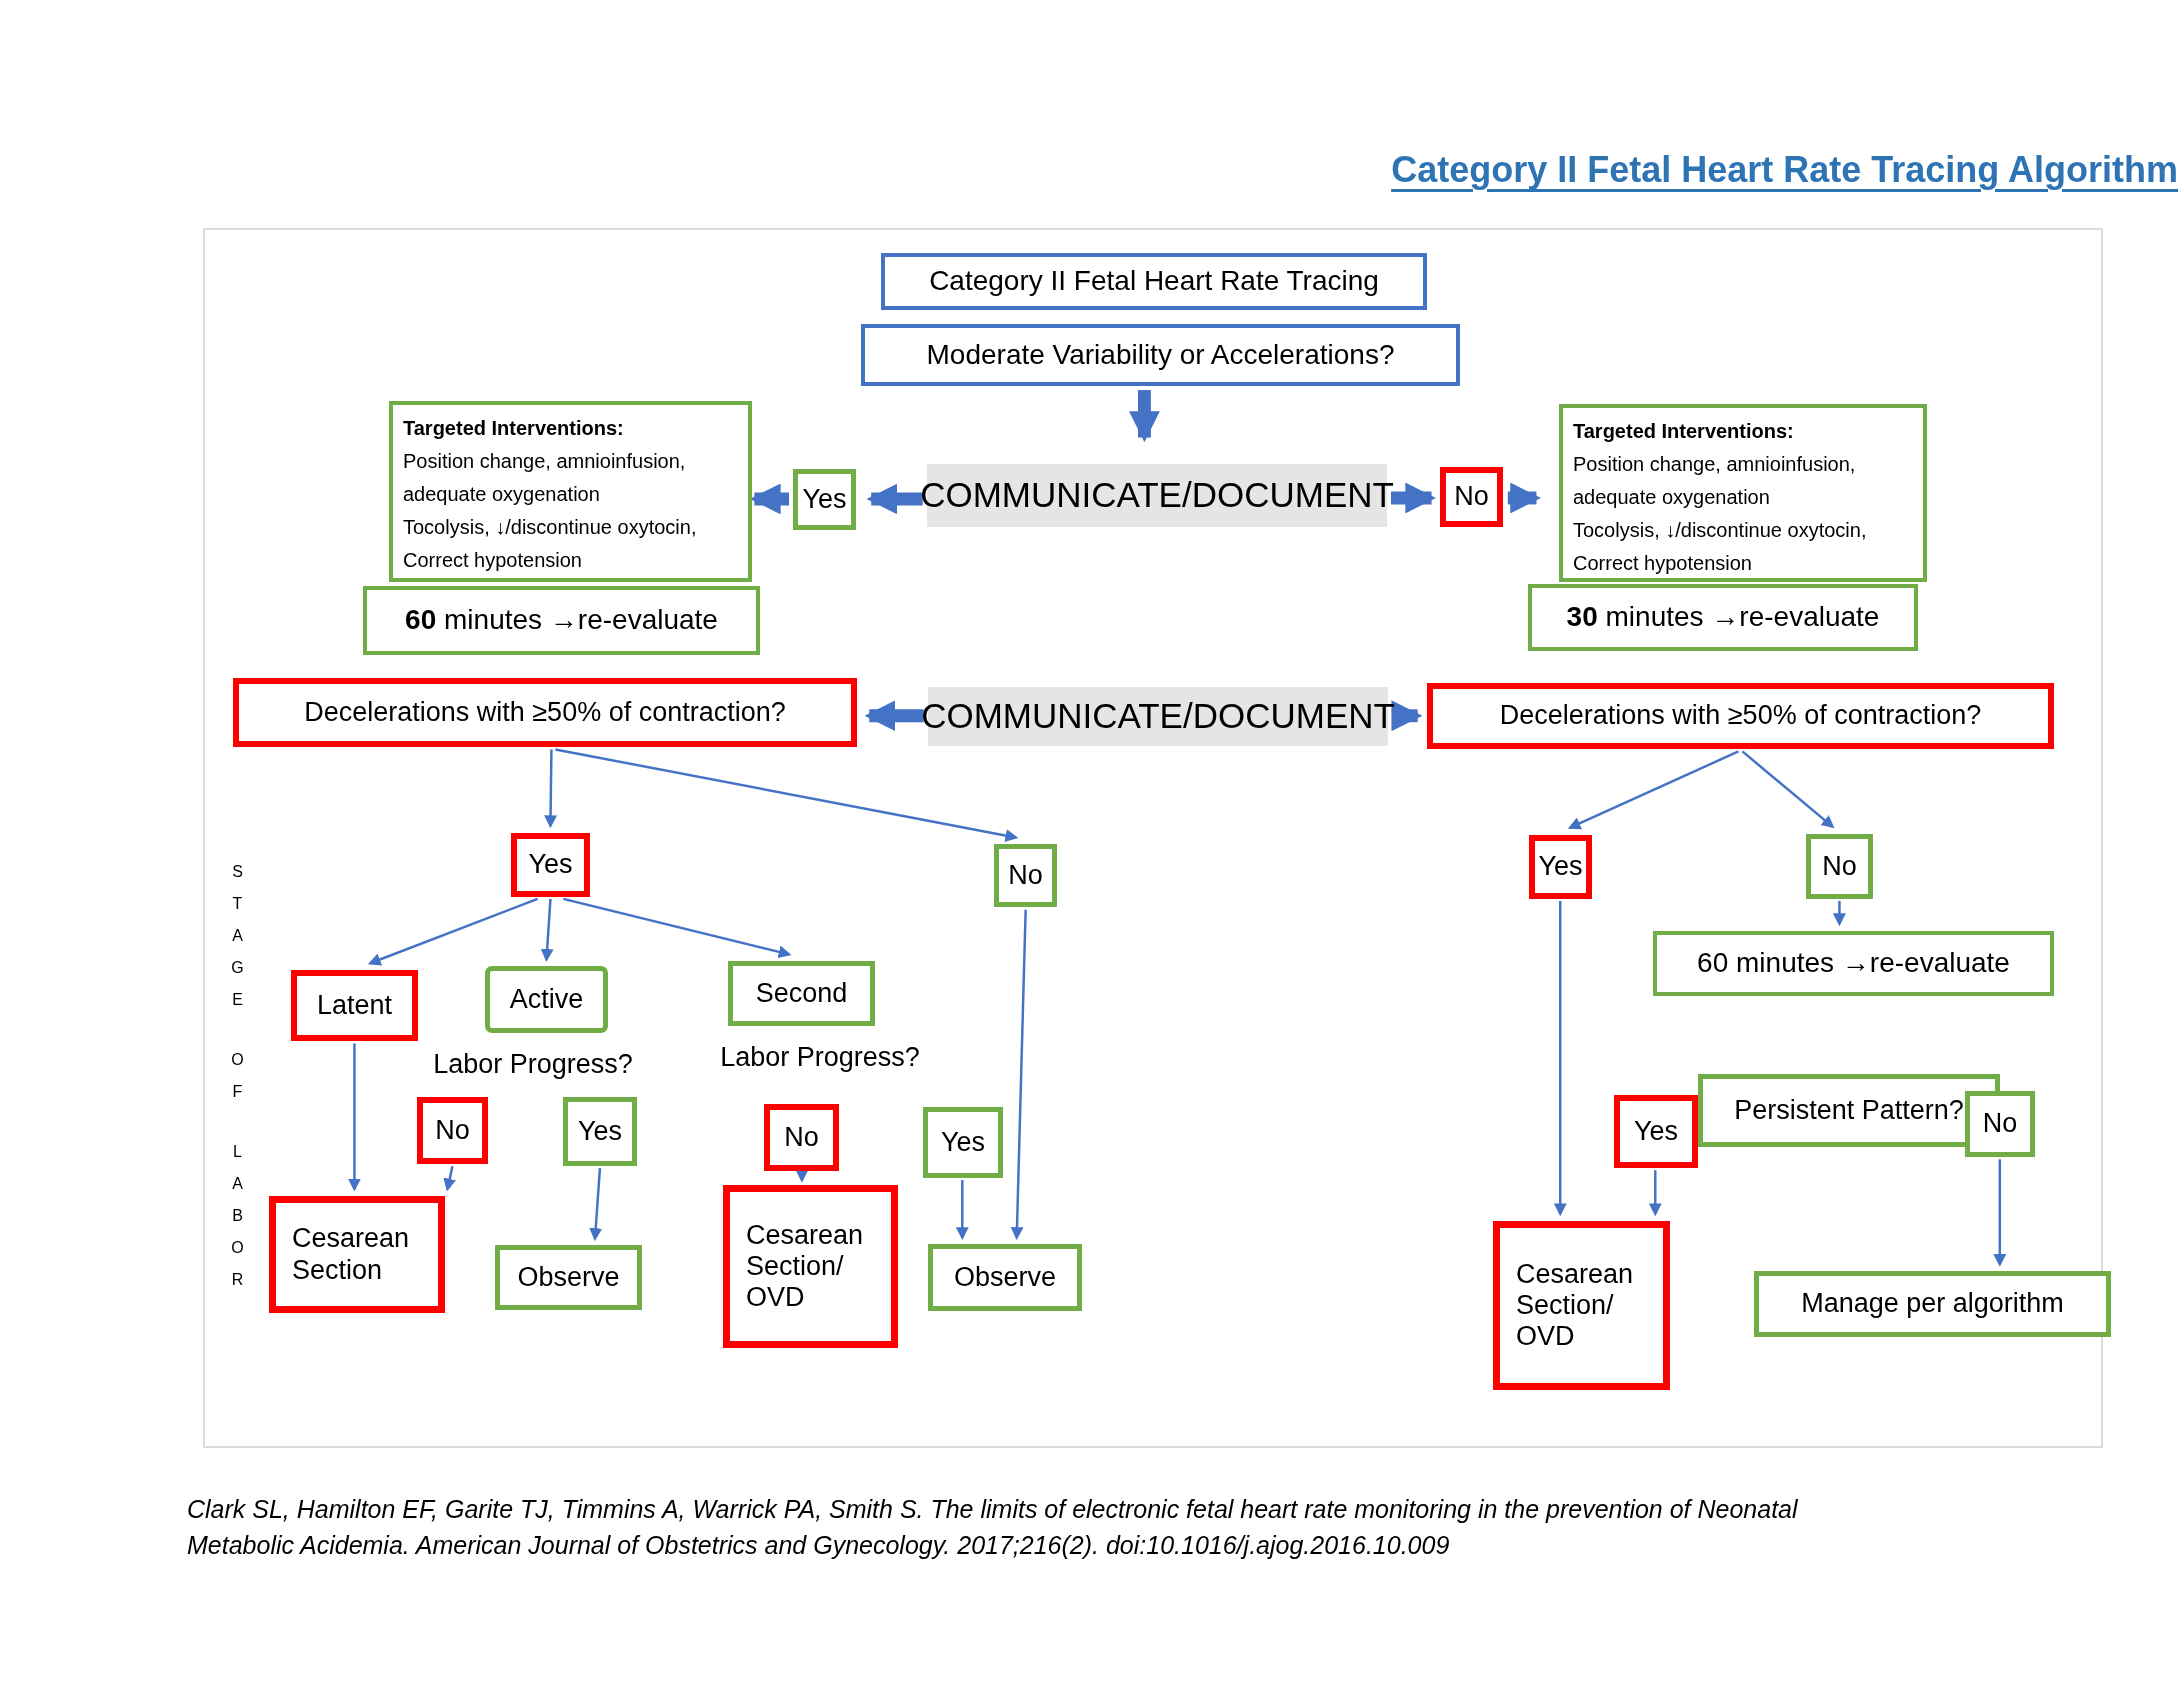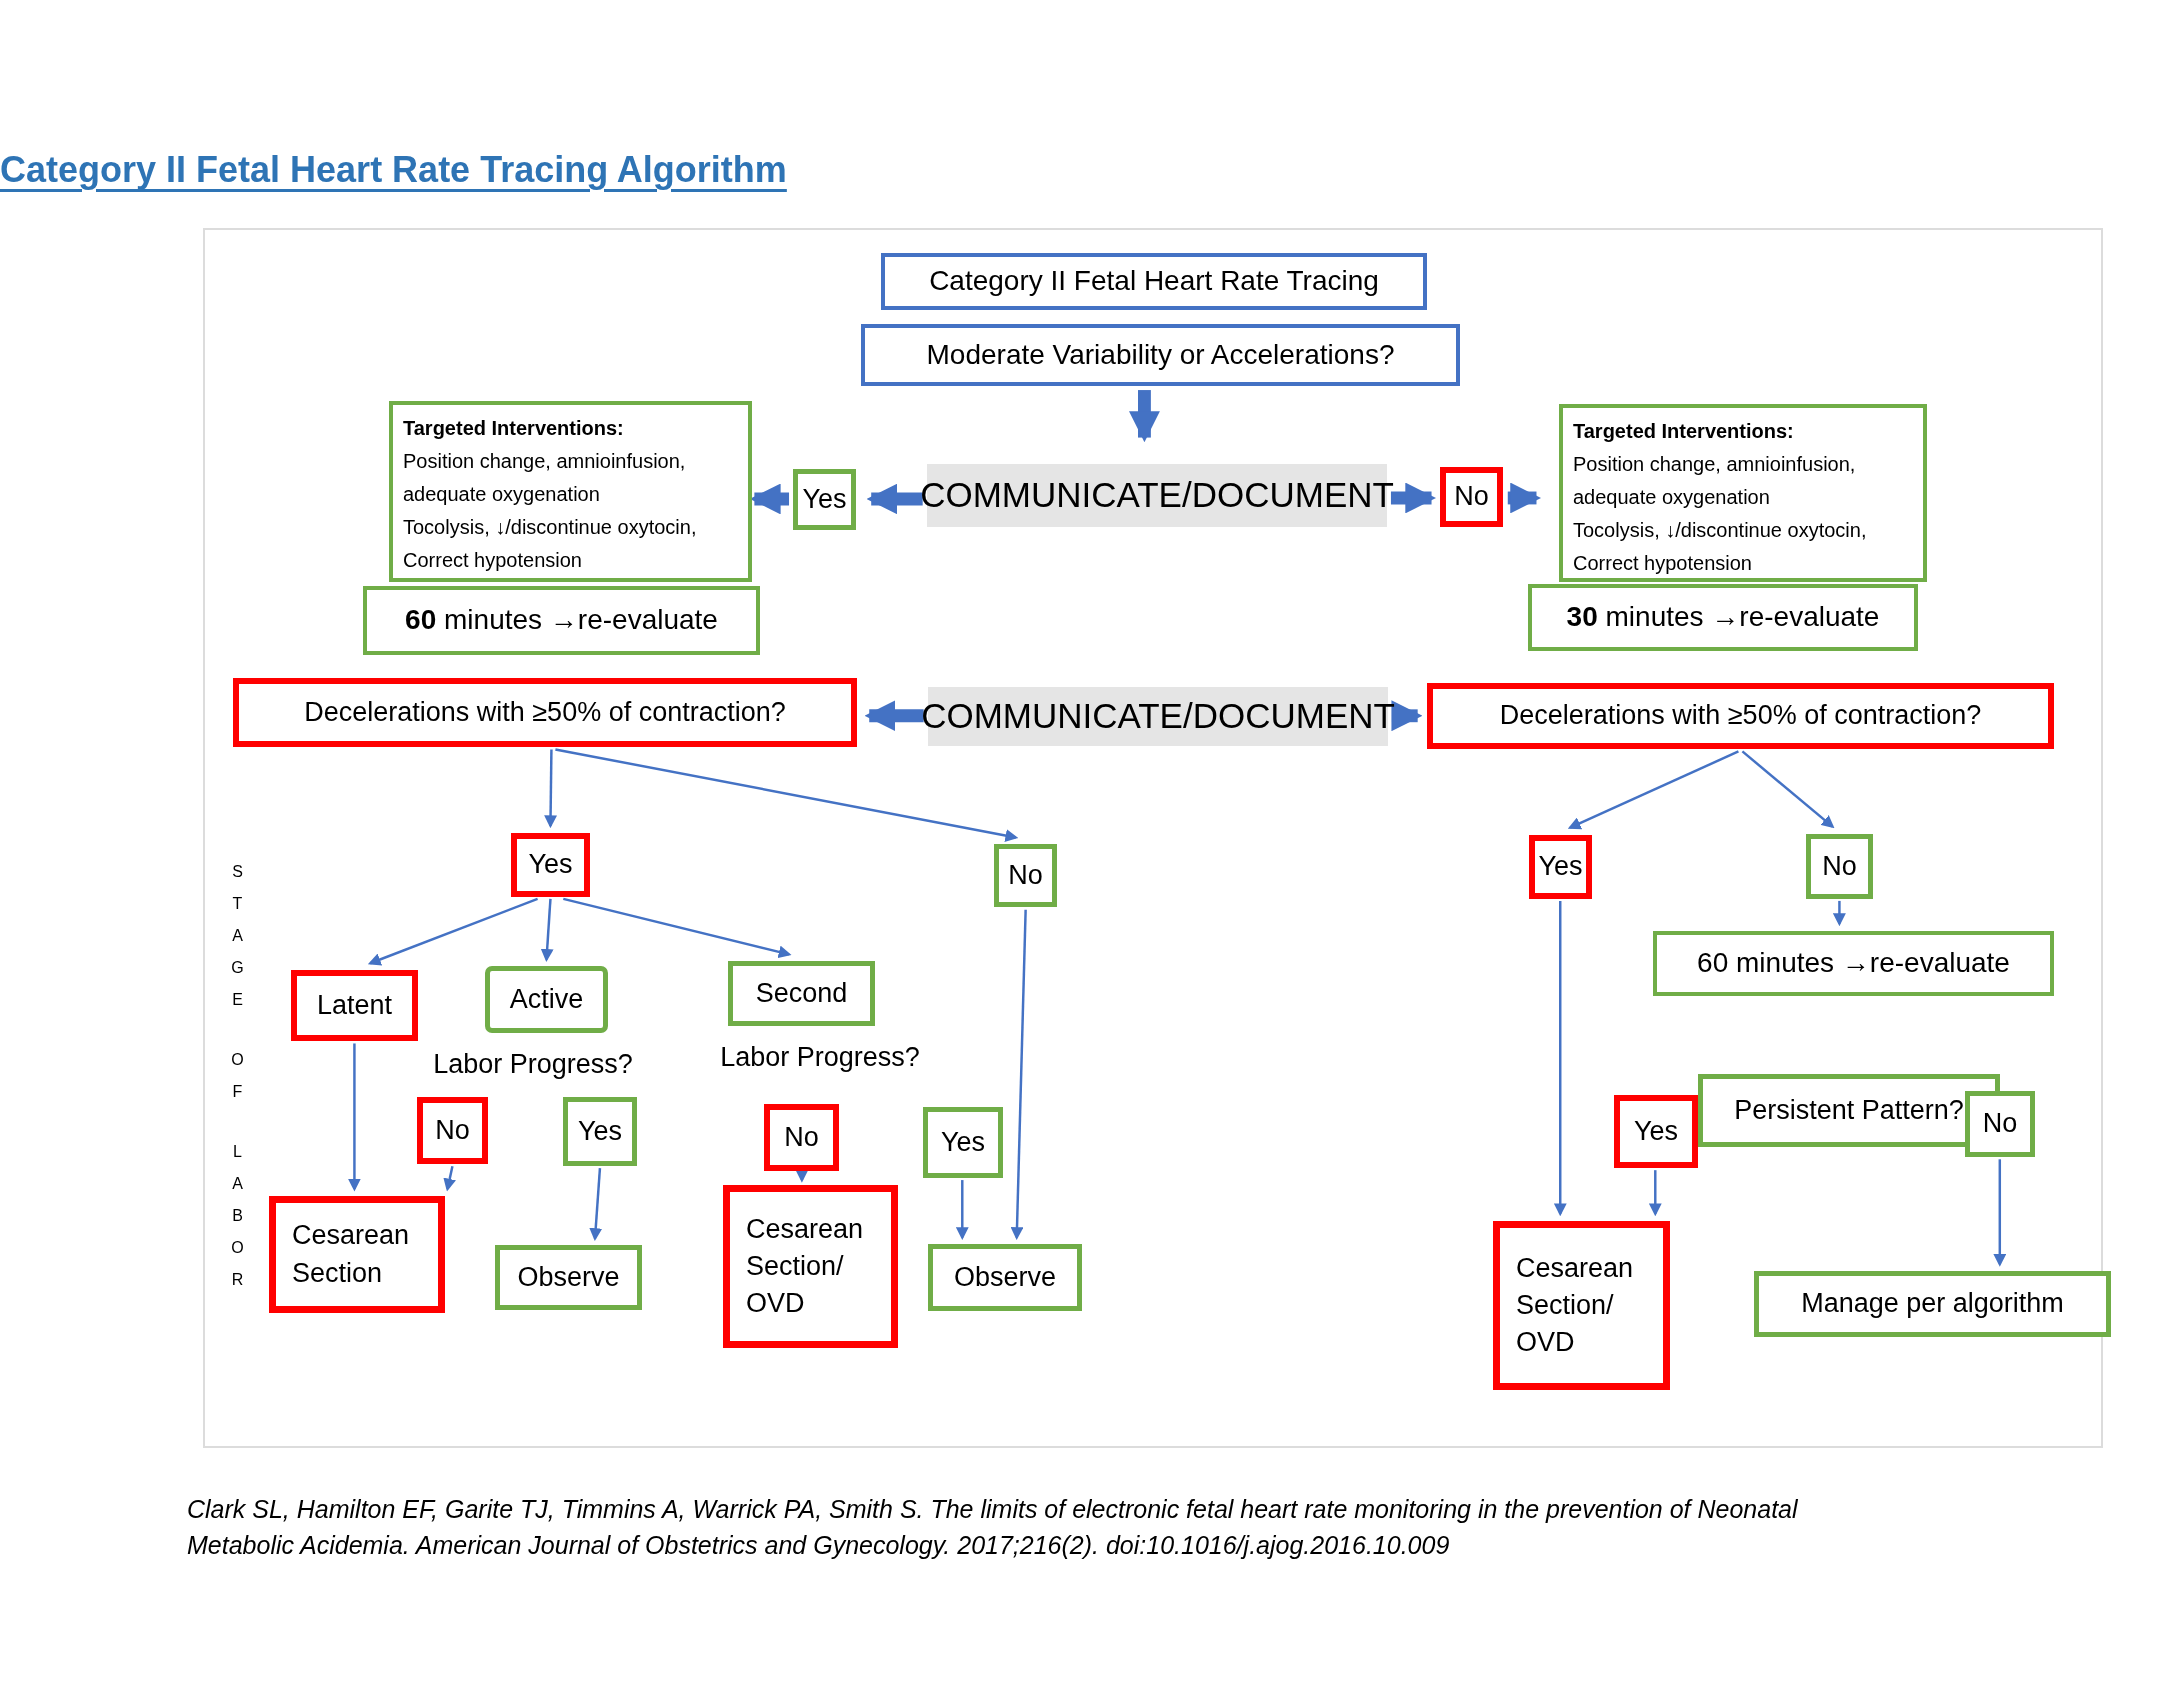--- a/index.html
+++ b/index.html
@@ -1,19 +1,19 @@
 <!DOCTYPE html>
 <html><head>
 <meta charset="utf-8">
 <style>
   html,body{margin:0;padding:0;background:#ffffff;}
   body{width:2178px;height:1683px;position:relative;font-family:"Liberation Sans",sans-serif;color:#000;}
   .canvas{position:absolute;left:0;top:0;width:2178px;height:1683px;background:#fff;overflow:hidden;}
 
-  .page-title{position:absolute;left:0;right:0;top:149px;text-align:left;
+  .page-title{position:absolute;left:0;right:0;top:149px;text-align:right;
     font-size:36px;font-weight:700;color:#2E74B5;text-decoration:underline;
     text-decoration-thickness:3px;text-underline-offset:7px;}
 
   .frame{position:absolute;left:203px;top:228px;width:1900px;height:1220px;
     border:2px solid #dcdcdc;box-sizing:border-box;background:transparent;}
 
   svg.arrows{position:absolute;left:0;top:0;width:2178px;height:1683px;pointer-events:none;}
   .thick{stroke:#4472C4;stroke-width:13px;}
   .thin{stroke:#4472C4;stroke-width:2.5px;}
 
@@ -21,21 +21,21 @@
     align-items:center;justify-content:center;text-align:center;
     font-size:27px;line-height:1.15;}
   .b-blue{border:4px solid #4472C4;}
   .b-green{border:5px solid #70AD47;}
   .b-green-thin{border:4px solid #70AD47;margin-left:15px;}
   .b-red{border:6px solid #FF0000;}
   .b-red-big{border:7px solid #FF0000;}
   .fill-green{background:#e5e5e5;border:none;font-size:35px;}
   .fs28{font-size:28px;}
   .left-col{flex-direction:column;align-items:flex-start;justify-content:center;
-    text-align:left;padding-left:16px;gap:6px;}
+    text-align:left;padding-left:16px;}
 
   .interv{flex-direction:column;align-items:flex-start;justify-content:flex-start;
     text-align:left;padding:7px 10px;font-size:20px;line-height:33px;}
   .interv-head{font-weight:700;}
 
   .labor-q{position:absolute;font-size:27px;text-align:center;width:234px;}
 
   .vword{position:absolute;left:228px;writing-mode:vertical-lr;text-orientation:upright;
     font-size:16px;letter-spacing:15px;color:#000;}
 

